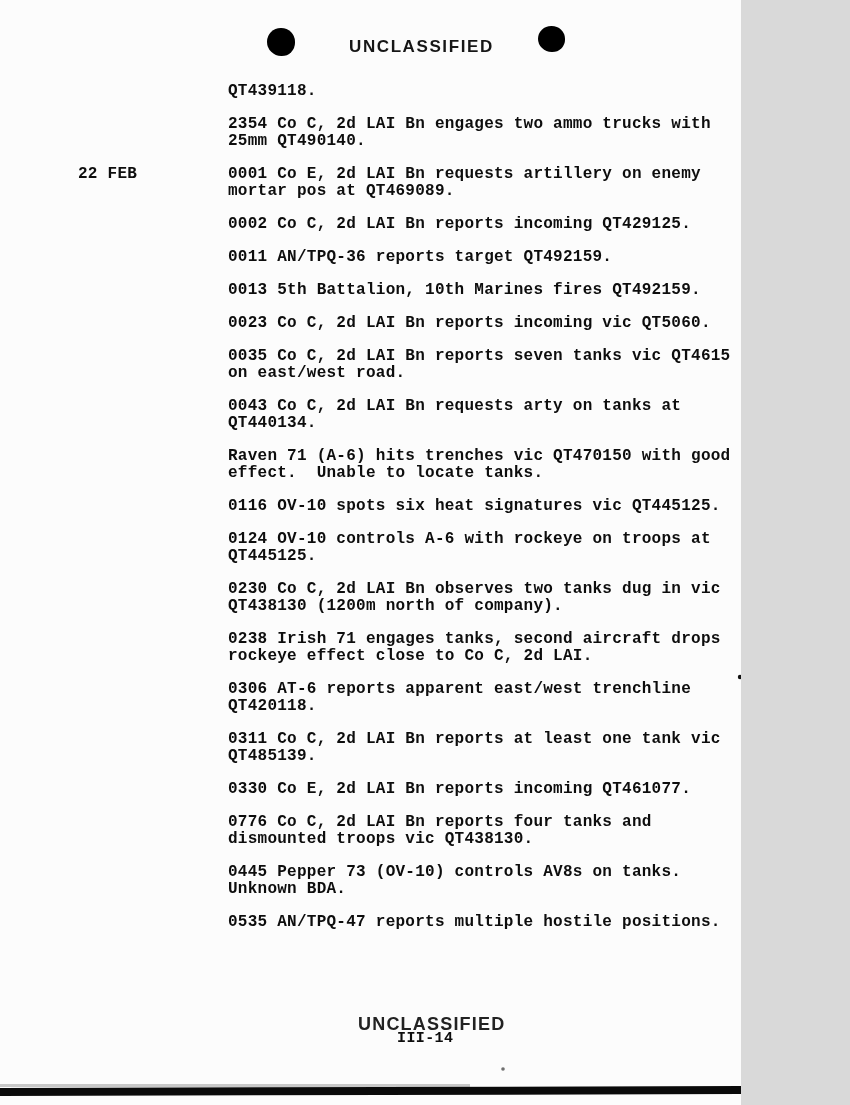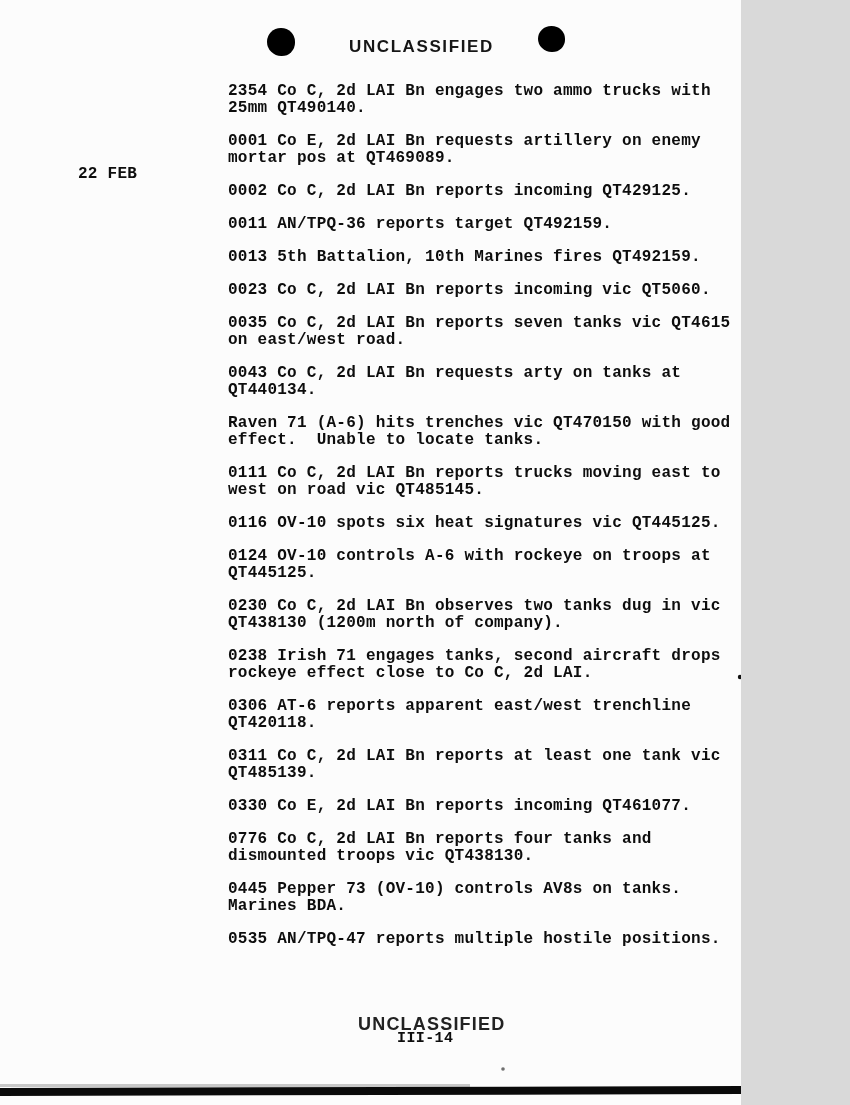--- a/index.html
+++ b/index.html
@@ -46,20 +46,23 @@
 <div class="page">
 
   <div class="punch left"></div>
   <div class="header-class sans-class">UNCLASSIFIED</div>
   <div class="punch right"></div>
 
   <div class="date-label mono">22 FEB</div>
 
   <div class="log">
     <div class="entry">
+      <div class="mono">QT439118.</div>
+    </div>
+    <div class="entry">
       <div class="mono">2354 Co C, 2d LAI Bn engages two ammo trucks with</div>
       <div class="mono">25mm QT490140.</div>
     </div>
     <div class="entry">
       <div class="mono">0001 Co E, 2d LAI Bn requests artillery on enemy</div>
       <div class="mono">mortar pos at QT469089.</div>
     </div>
     <div class="entry">
       <div class="mono">0002 Co C, 2d LAI Bn reports incoming QT429125.</div>
     </div>
@@ -76,24 +79,20 @@
       <div class="mono">0035 Co C, 2d LAI Bn reports seven tanks vic QT4615</div>
       <div class="mono">on east/west road.</div>
     </div>
     <div class="entry">
       <div class="mono">0043 Co C, 2d LAI Bn requests arty on tanks at</div>
       <div class="mono">QT440134.</div>
     </div>
     <div class="entry">
       <div class="mono">Raven 71 (A-6) hits trenches vic QT470150 with good</div>
       <div class="mono">effect.  Unable to locate tanks.</div>
-    </div>
-    <div class="entry">
-      <div class="mono">0111 Co C, 2d LAI Bn reports trucks moving east to</div>
-      <div class="mono">west on road vic QT485145.</div>
     </div>
     <div class="entry">
       <div class="mono">0116 OV-10 spots six heat signatures vic QT445125.</div>
     </div>
     <div class="entry">
       <div class="mono">0124 OV-10 controls A-6 with rockeye on troops at</div>
       <div class="mono">QT445125.</div>
     </div>
     <div class="entry">
       <div class="mono">0230 Co C, 2d LAI Bn observes two tanks dug in vic</div>
@@ -113,21 +112,21 @@
     </div>
     <div class="entry">
       <div class="mono">0330 Co E, 2d LAI Bn reports incoming QT461077.</div>
     </div>
     <div class="entry">
       <div class="mono">0776 Co C, 2d LAI Bn reports four tanks and</div>
       <div class="mono">dismounted troops vic QT438130.</div>
     </div>
     <div class="entry">
       <div class="mono">0445 Pepper 73 (OV-10) controls AV8s on tanks.</div>
-      <div class="mono">Marines BDA.</div>
+      <div class="mono">Unknown BDA.</div>
     </div>
     <div class="entry">
       <div class="mono">0535 AN/TPQ-47 reports multiple hostile positions.</div>
     </div>
   </div>
 
   <div class="footer-class sans-class">UNCLASSIFIED</div>
   <div class="footer-page mono">III-14</div>
 
   <svg class="artifacts-svg" width="850" height="1105" viewBox="0 0 850 1105">

